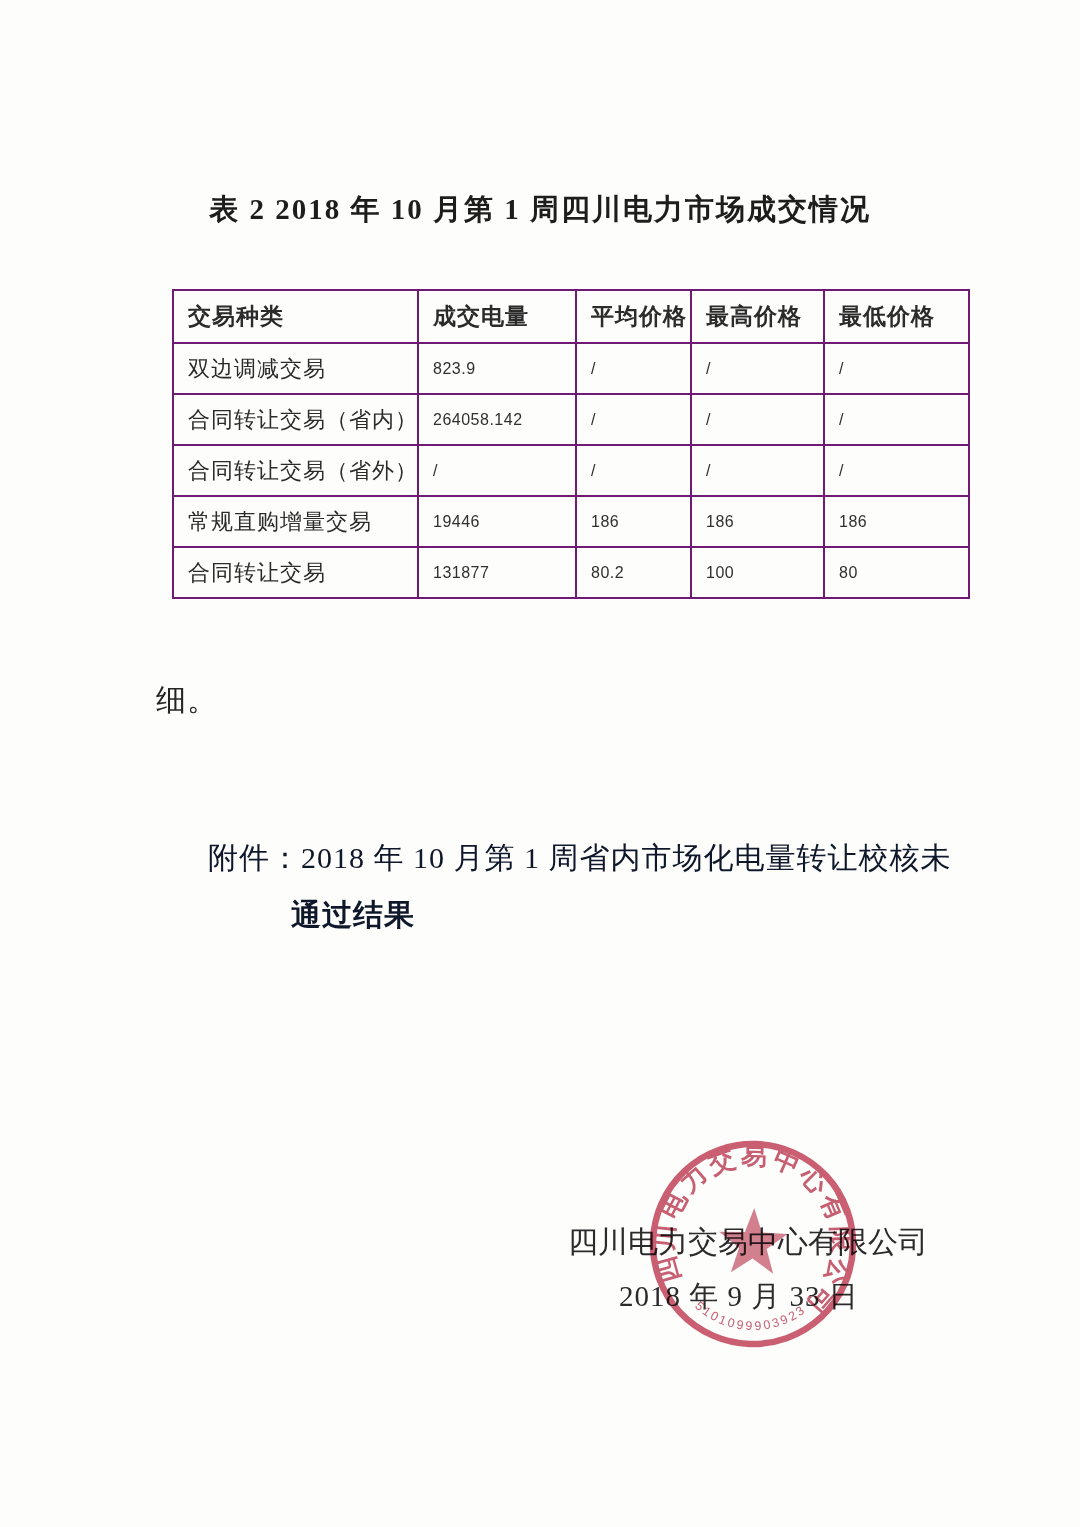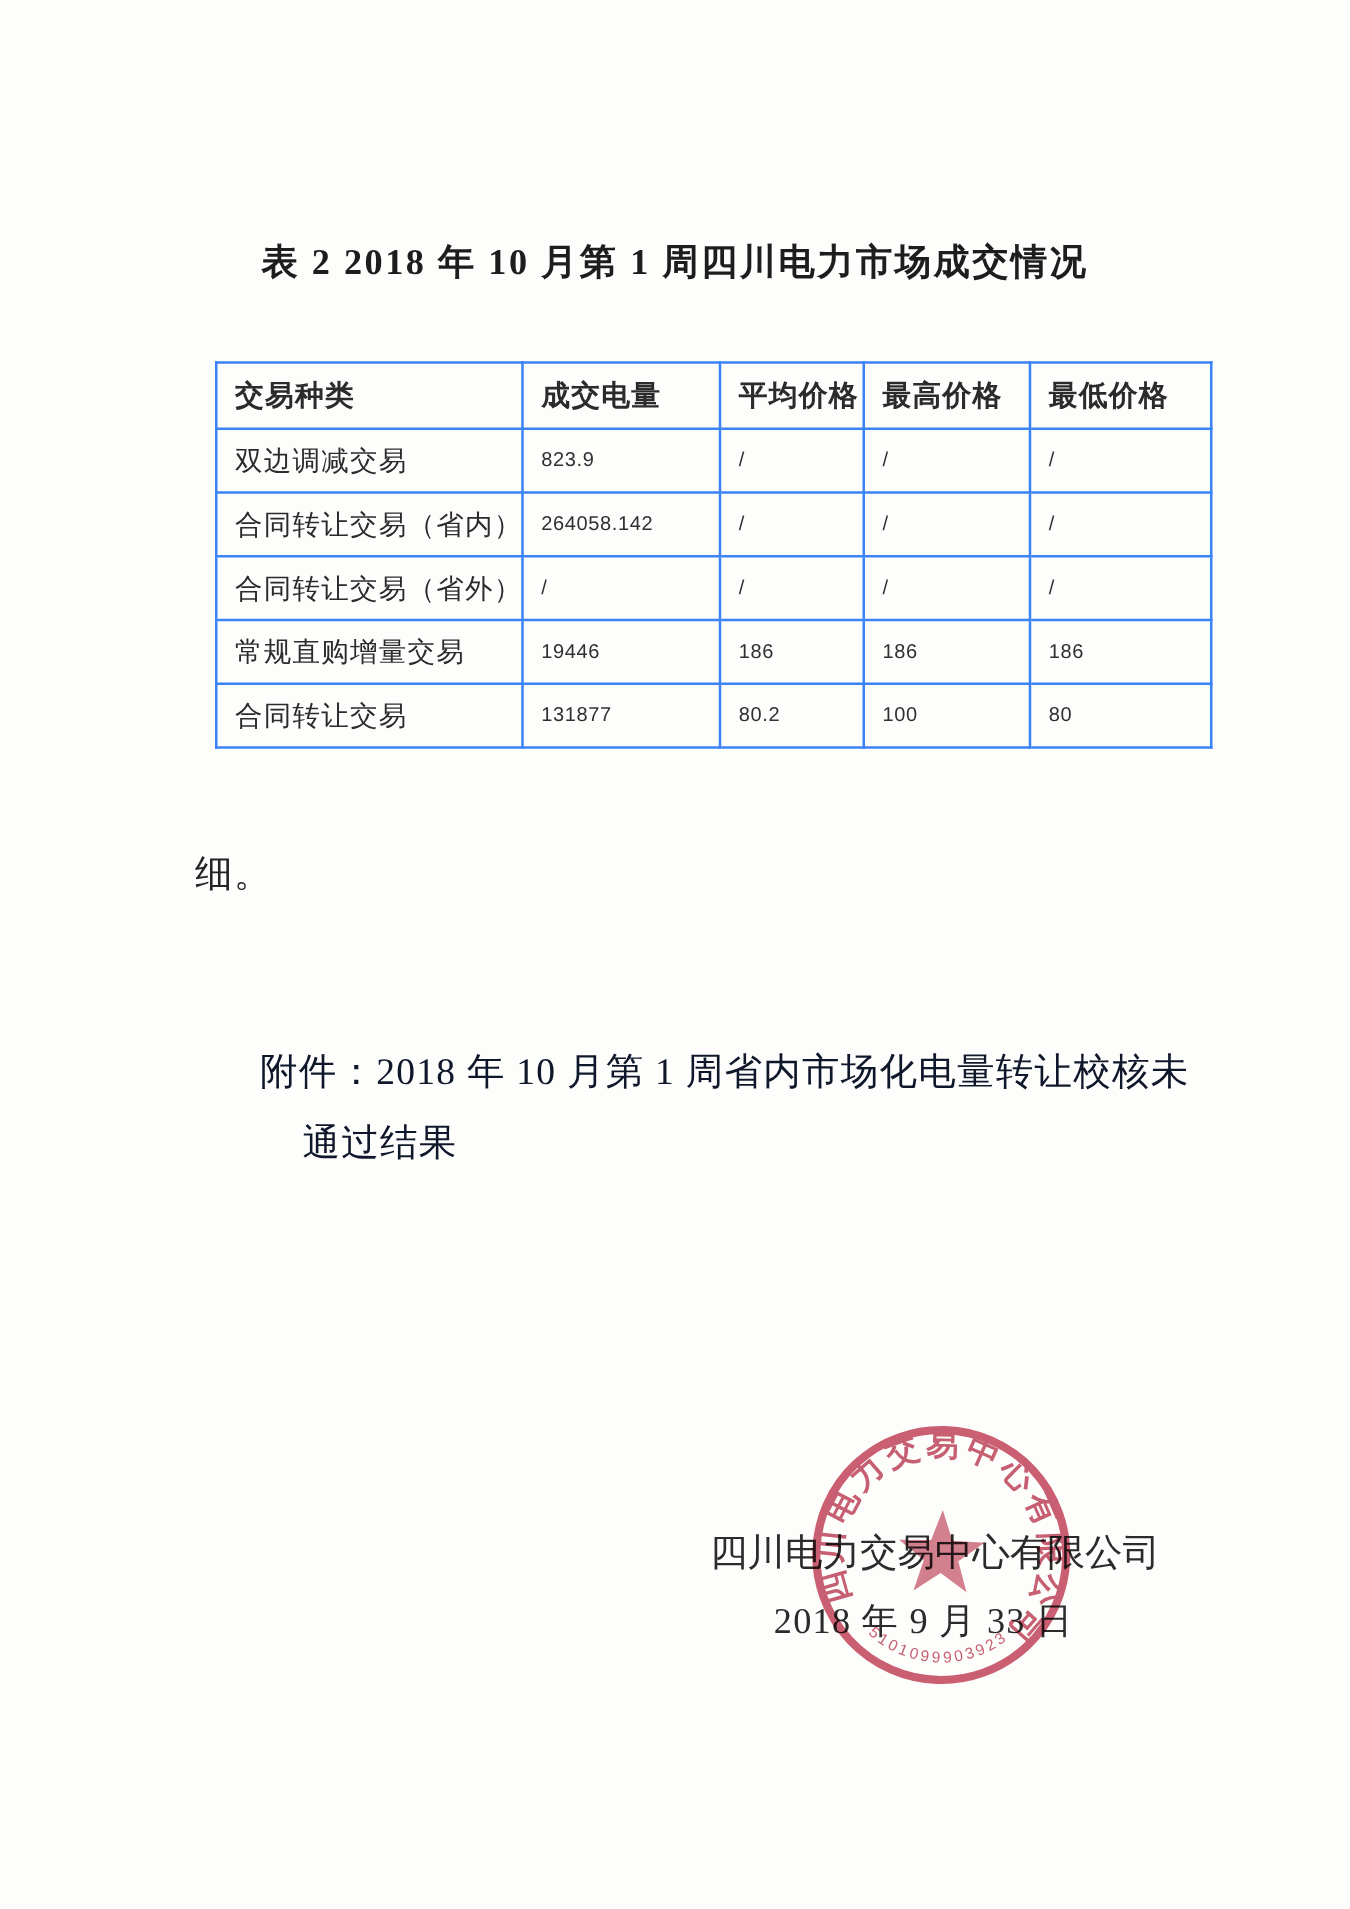--- a/index.html
+++ b/index.html
@@ -37,21 +37,21 @@
 
   table.market-table {
     position: absolute;
     top: 289px; left: 172px;
     width: 796px;
     border-collapse: collapse;
     table-layout: fixed;
     color: #2b2b2b;
   }
   .market-table th, .market-table td {
-    border: 2px solid #3b82f6;
+    border: 2px solid #701a75;
     text-align: left;
     vertical-align: middle;
     padding: 0 0 0 14px;
     overflow: hidden;
     white-space: nowrap;
   }
   .market-table th {
     height: 51px;
     font-size: 23px;
     font-weight: bold;
@@ -84,21 +84,21 @@
 
   .attach {
     position: absolute;
     left: 208px; top: 829px;
     font-size: 30px;
     line-height: 57px;
     letter-spacing: 1px;
     color: #0f172a;
   }
   .attach .line { white-space: nowrap; }
-  .attach .attach-l2 { margin-left: 34px; }
+  .attach .attach-l2 { margin-left: 83px; font-weight: bold; }
 
   .sig-company {
     position: absolute;
     left: 568px; top: 1222px;
     font-size: 30px;
     letter-spacing: 0px;
     color: #2b2b2b;
     white-space: nowrap;
   }
   .sig-date {

